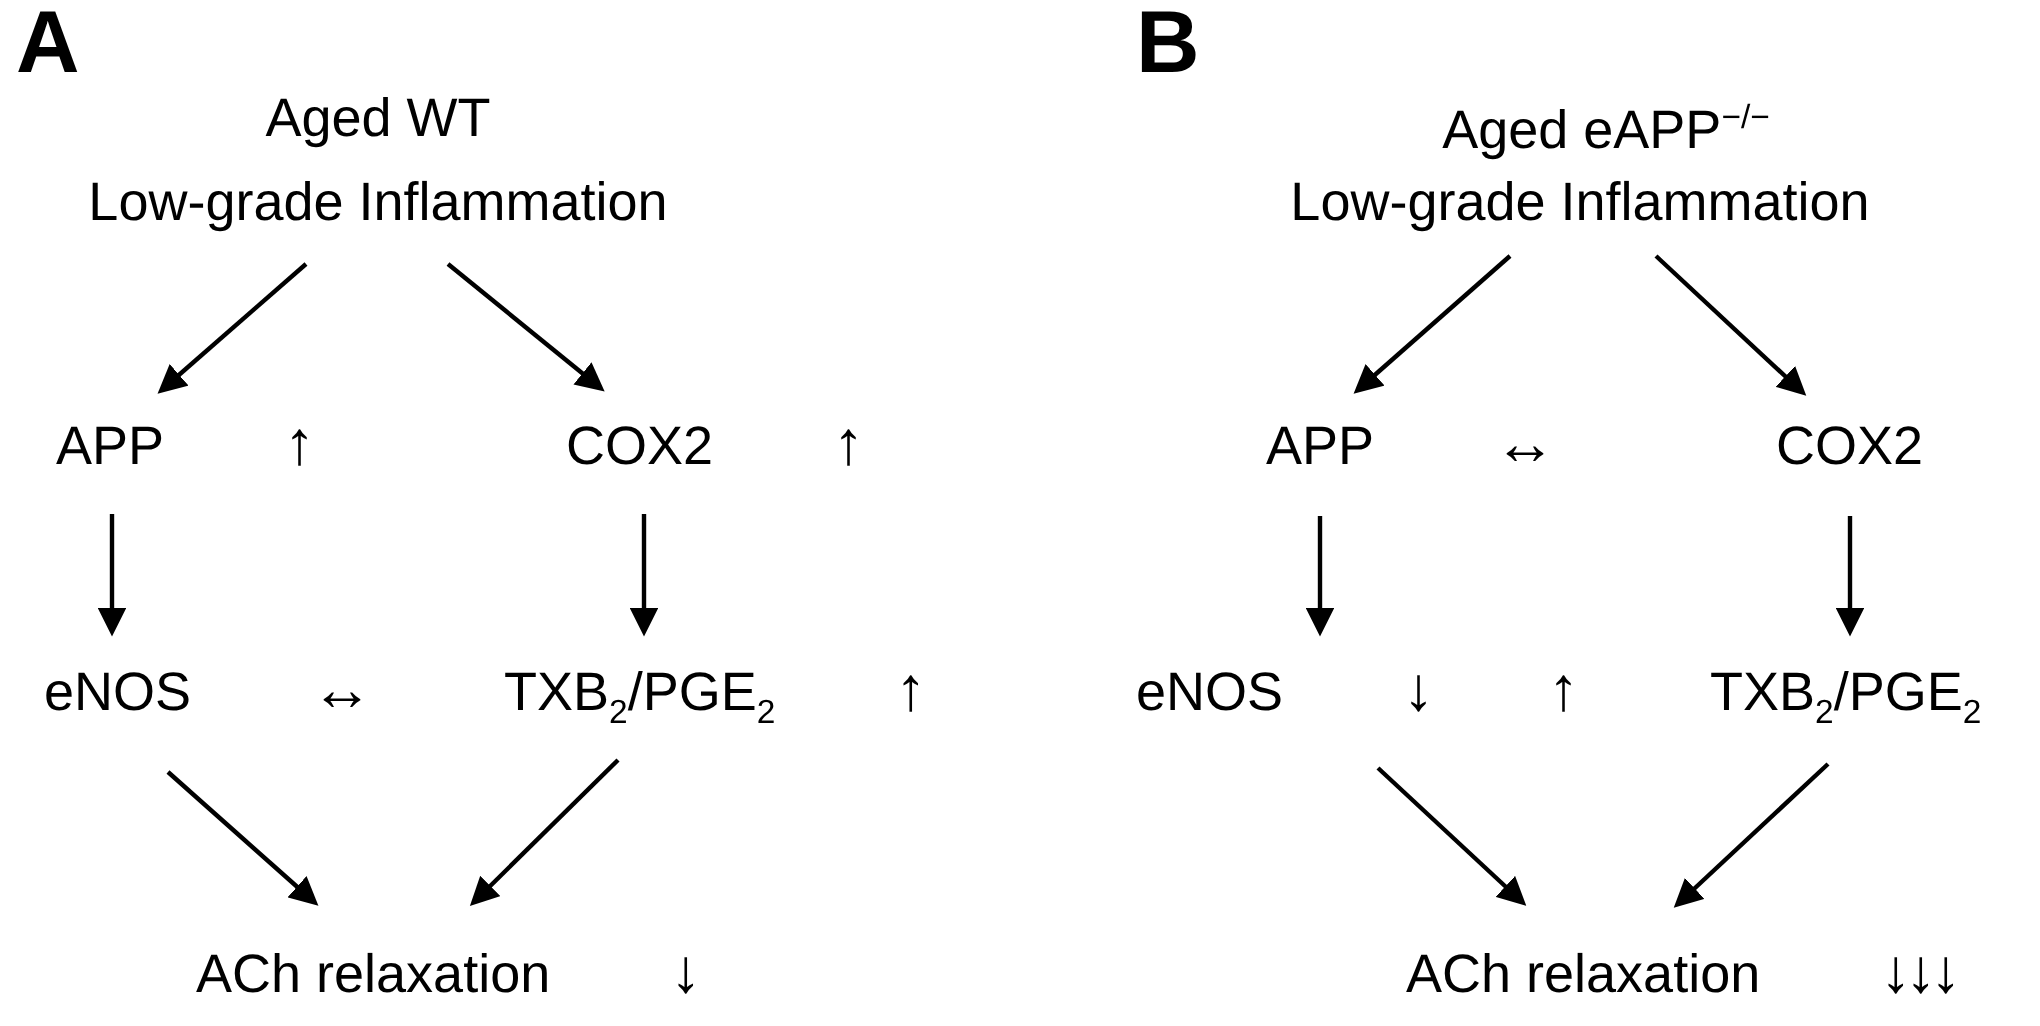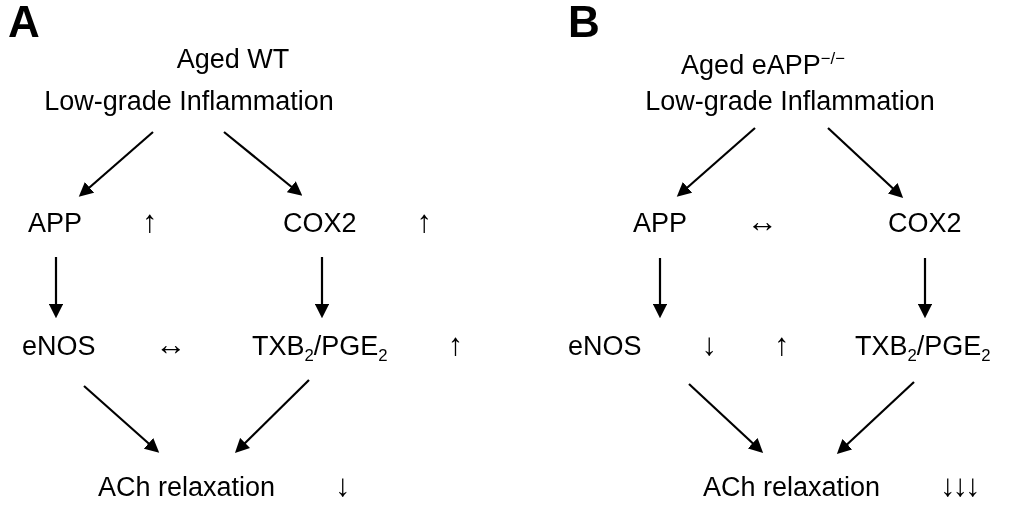--- a/index.html
+++ b/index.html
@@ -23,30 +23,30 @@
   .node > span{margin-left:12px;}
   .node > span:first-child{margin-left:0;}
   .node > span:empty{display:none;margin:0;}
   .arr{
     font-weight:bold;font-size:31px;letter-spacing:-3px;
   }
   sub{font-size:0.62em;}
   sup{font-size:0.62em;}
   
   .pos-lblA{left:8px;top:0;}
-  .pos-a-title{left:0;top:43px;width:378px;margin-left:44px;}
+  .pos-a-title{left:0;top:43px;width:378px;}
   .pos-a-sub{left:0;top:85px;width:378px;}
   .pos-a-app{left:28px;top:206px;}
   .pos-a-cox2{left:283px;top:206px;}
   .pos-a-enos{left:22px;top:329px;}
   .pos-a-txb{left:252px;top:329px;}
   .pos-a-ach{left:98px;top:470px;}
   
   .pos-lblB{left:568px;top:0;}
-  .pos-b-title{left:553px;top:43px;width:420px;}
+  .pos-b-title{left:593px;top:43px;width:420px;}
   .pos-b-sub{left:580px;top:85px;width:420px;}
   .pos-b-app{left:633px;top:206px;}
   .pos-b-cox2{left:888px;top:206px;}
   .pos-b-enos{left:568px;top:329px;}
   .pos-b-txb{left:855px;top:329px;}
   .pos-b-ach{left:703px;top:470px;}
 </style>
 </head>
 <body>
 

